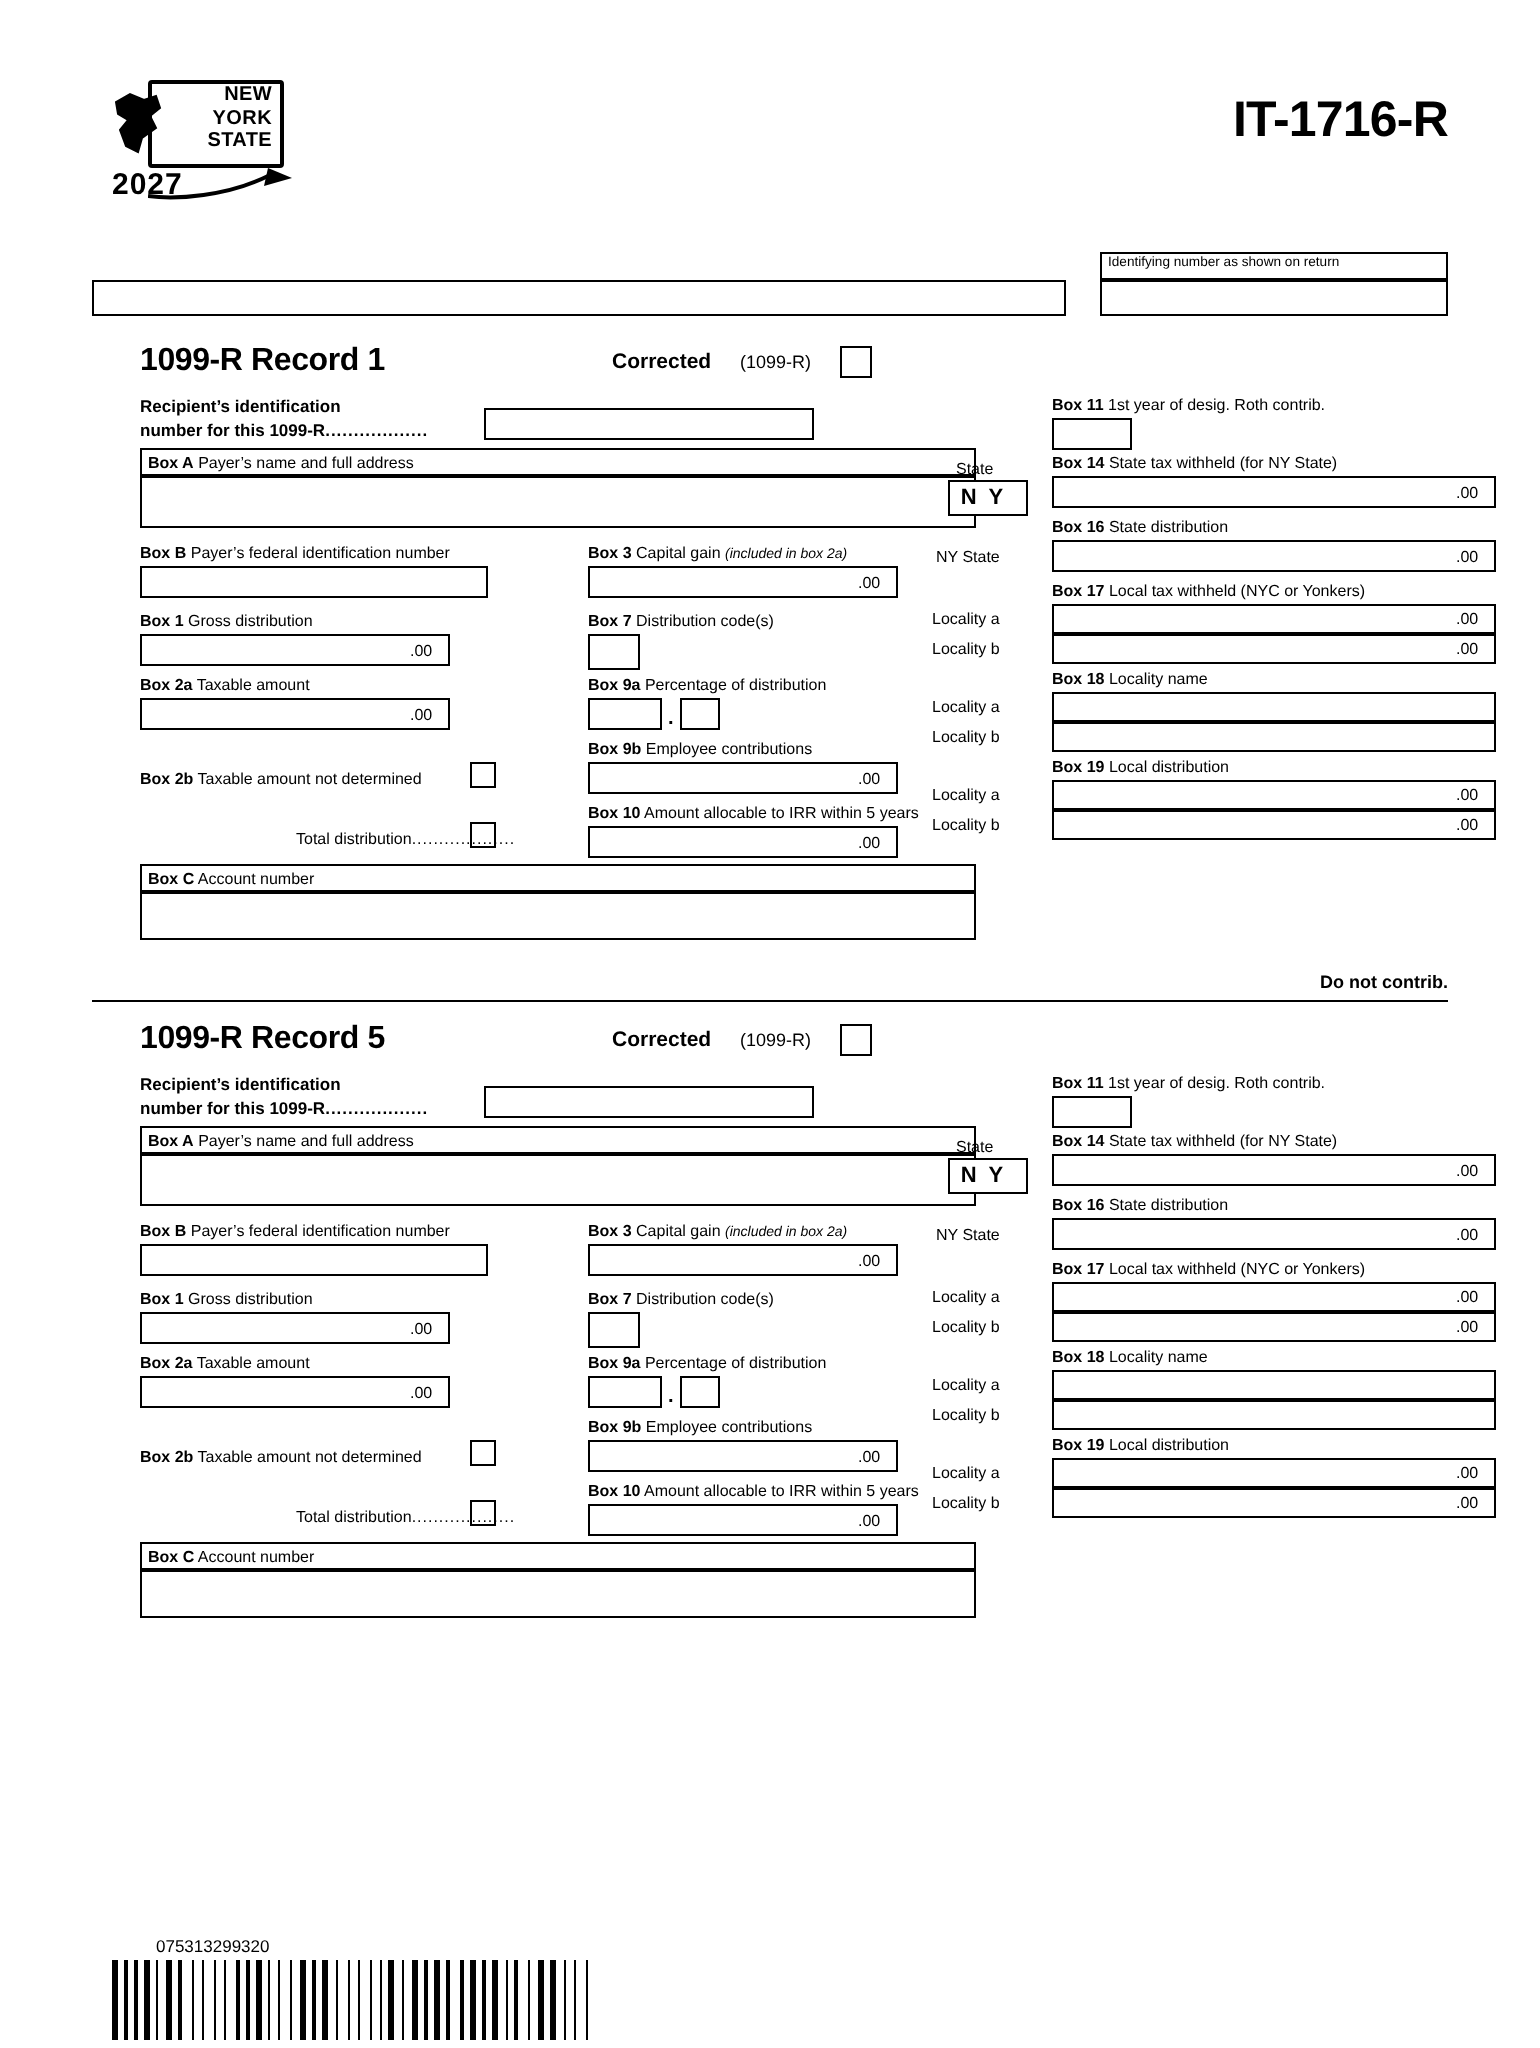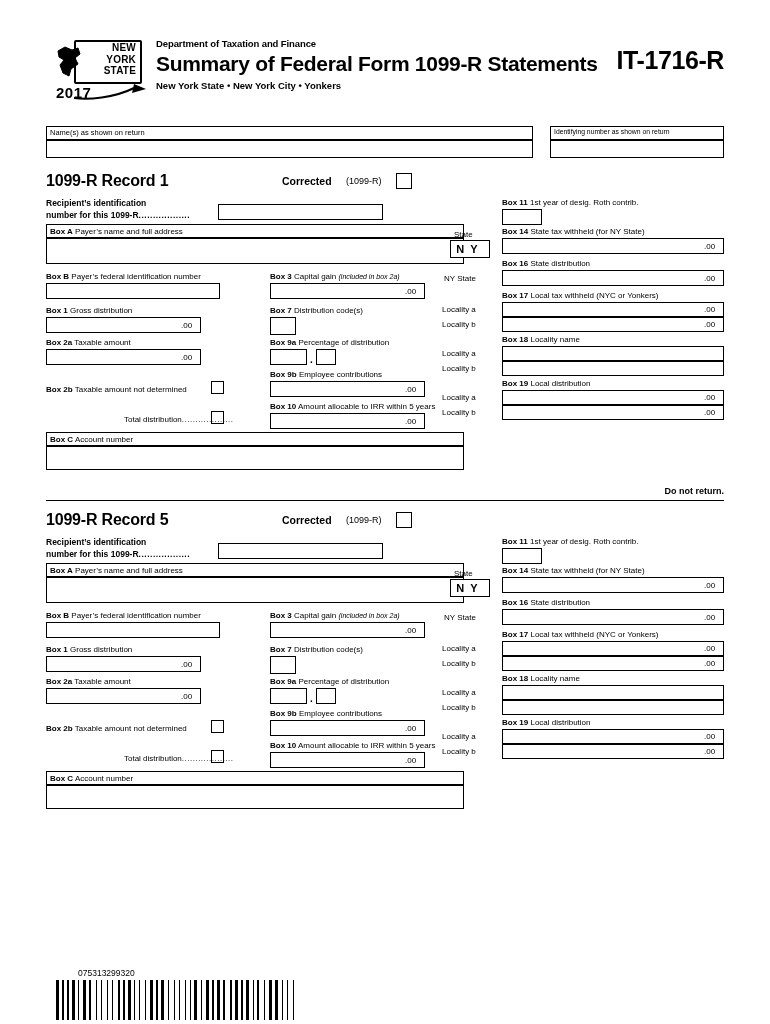--- a/index.html
+++ b/index.html
@@ -50,21 +50,21 @@
   .notice { margin: 16px 46px 0 46px; font-size:9.5px; }
   .notice b { font-weight:bold; }
 
   
   .namerow { margin: 14px 46px 0 46px; display:flex; gap:0; position:relative; height:34px; }
   .namebox { position:absolute; border:1px solid #000; }
   .lbl-tiny { font-size:7.5px; padding:1px 3px; }
   .lbl-tiny2 { font-size:6.8px; padding:1px 3px; }
 
   
-  .record { margin: 0 46px; position:relative; }
+  .record { margin: 0 70px; position:relative; }
   .rec-title { font-size:16px; font-weight:bold; letter-spacing:-.2px; }
   .corrected { font-size:10.5px; font-weight:bold; }
   .chk { width:16px; height:16px; border:1px solid #000; display:inline-block; vertical-align:middle; }
   .chk-sm { width:13px; height:13px; border:1px solid #000; display:inline-block; vertical-align:middle; }
 
   .fld { border:1px solid #000; background:#fff; position:absolute; }
   .lbl { position:absolute; font-size:8px; }
   .lbl b { font-weight:bold; }
   .lbl i { font-style:italic; font-size:7px; }
   .amt { position:absolute; font-size:8px; }
@@ -95,36 +95,28 @@
         <div>YORK</div>
         <div>STATE</div>
       </div>
       <svg class="state-shape" viewBox="0 0 26 34">
         <path d="M2,6 L9,2 L16,5 L22,3 L24,9 L19,13 L22,19 L15,24 L13,31 L7,28 L4,20 L8,15 L3,12 Z" fill="#000" stroke="#000" stroke-width="1"></path>
       </svg>
       <svg class="yearline" viewBox="0 0 72 18">
         <path d="M0,14 C14,16 40,14 60,4" stroke="#000" stroke-width="2" fill="none"></path>
         <path d="M60,0 L72,5 L58,9 Z" fill="#000"></path>
       </svg>
-      <div class="year">2017</div>
-    </div>
-
-    <div class="hdr-text">
-      <div class="dept">Department of Taxation and Finance</div>
-      <div class="title">Summary of Federal Form 1099-R Statements</div>
-      <div class="subtitle">New York State • New York City • Yonkers</div>
-    </div>
+      <div class="year">2027</div>
+    </div>
+
     <div class="formno">IT-1716-R</div>
   </div>
 
 
   <div class="namerow">
-    <div class="namebox" style="left:0; top:0; width:487px; height:14px;">
-      <div class="lbl-tiny">Name(s) as shown on return</div>
-    </div>
     <div class="namebox" style="left:0; top:14px; width:487px; height:18px;">
       <div class="lbl-tiny"></div>
     </div>
     <div class="namebox" style="left:504px; top:0; width:174px; height:14px;">
       <div class="lbl-tiny2">Identifying number as shown on return</div>
     </div>
     <div class="namebox" style="left:504px; top:14px; width:174px; height:18px;">
       <div class="lbl-tiny"></div>
     </div>
   </div>
@@ -219,21 +211,21 @@
     <div class="lbl" style="left:456px; top:207px;"><b>Box 19</b> <span>Local distribution</span></div>
     <div class="fld" style="left:456px; top:218px; width:222px; height:15px;"></div>
     <div class="amt" style="left:658px; top:221px;">.00</div>
     <div class="fld" style="left:456px; top:233px; width:222px; height:15px;"></div>
     <div class="amt" style="left:658px; top:236px;">.00</div>
     <div class="lbl" style="left:396px; top:221px;">Locality a</div>
     <div class="lbl" style="left:396px; top:236px;">Locality b</div>
   </div>
 
   <div style="margin:10px 46px 0 46px; position:relative;">
-    <div class="dnd" style="top:-14px; right:0;">Do not return.</div>
+    <div class="dnd" style="top:-14px; right:0;">Do not contrib.</div>
     <hr class="hr">
   </div>
 
   <div class="record" style="height:318px; margin-top:10px;">
 
     <div style="position:absolute; left:0; top:0;" class="rec-title">1099-R   Record 5</div>
     <div style="position:absolute; left:236px; top:3px;" class="corrected">Corrected</div>
     <div style="position:absolute; left:300px; top:4px; font-size:9px;">(1099-R)</div>
     <div class="chk" style="position:absolute; left:350px; top:1px;"></div>
 

